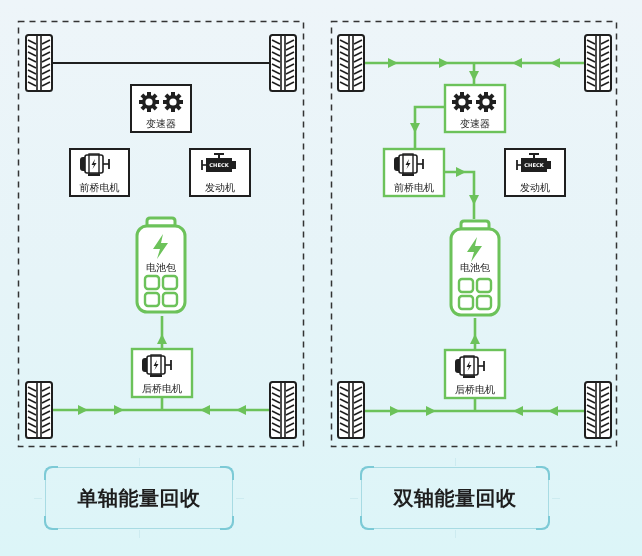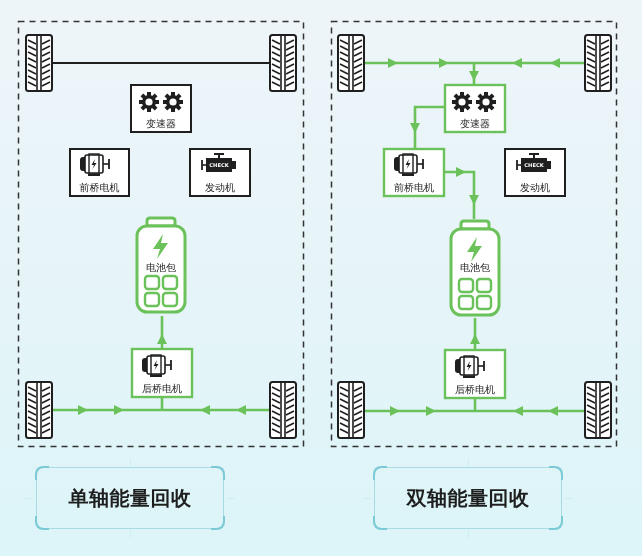--- a/index.html
+++ b/index.html
@@ -198,32 +198,32 @@
     <line x1="475" y1="398" x2="475" y2="411" stroke="#6cc25a" stroke-width="2.6"></line>
     <use href="#arrR" x="395" y="411"></use>
     <use href="#arrR" x="431" y="411"></use>
     <use href="#arrL" x="518" y="411"></use>
     <use href="#arrL" x="553" y="411"></use>
     <use href="#tire" x="338" y="382"></use>
     <use href="#tire" x="585" y="382"></use>
   </g>
 </svg>
 
-<div class="title-box" style="left:36px; top:467px;">
+<div class="title-box" style="left:45px; top:467px;">
   <span class="cap tl"></span>
     <span class="cap tr"></span>
     <span class="cap bl"></span>
     <span class="cap br"></span>
   <span class="tick tt"></span>
     <span class="tick tb"></span>
     <span class="tick tlh"></span>
     <span class="tick trh"></span>
   <span class="title-text">单轴能量回收</span>
 </div>
-<div class="title-box" style="left:374px; top:467px;">
+<div class="title-box" style="left:361px; top:467px;">
   <span class="cap tl"></span>
     <span class="cap tr"></span>
     <span class="cap bl"></span>
     <span class="cap br"></span>
   <span class="tick tt"></span>
     <span class="tick tb"></span>
     <span class="tick tlh"></span>
     <span class="tick trh"></span>
   <span class="title-text">双轴能量回收</span>
 </div>

